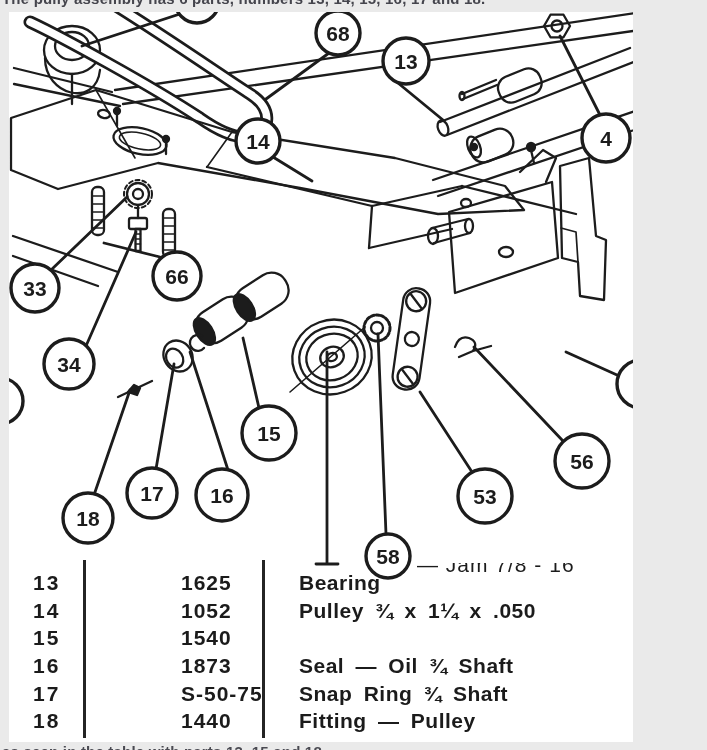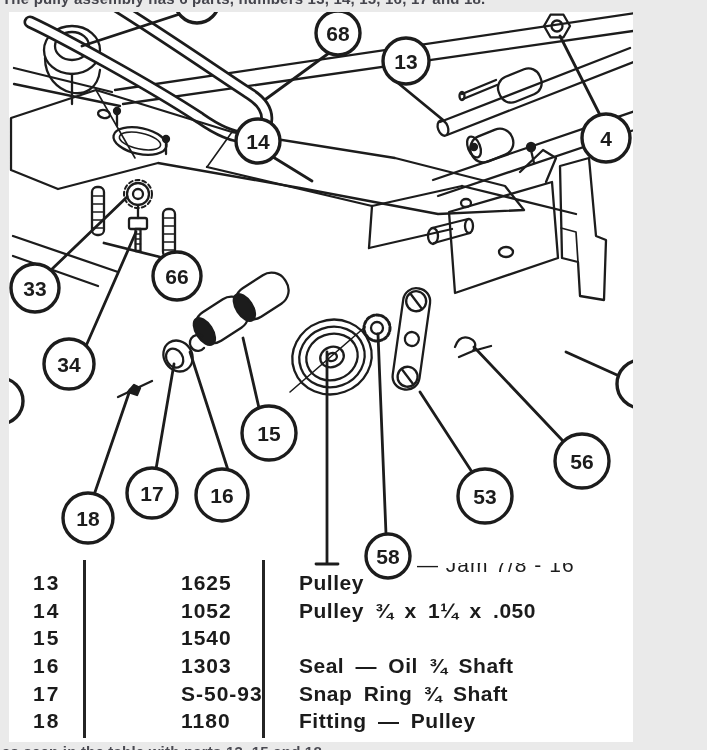--- a/index.html
+++ b/index.html
@@ -263,43 +263,43 @@
 
     <div class="tbl-rule r1"></div>
     <div class="tbl-rule r2"></div>
     <div class="frag">
       <span>— Jam 7/8 - 16</span>
     </div>
     <div class="tbl-rows" id="rows">
         <div class="tbl-row">
           <div class="cell item">13</div>
           <div class="cell pn">1625</div>
-          <div class="cell desc">Pulley</div>
+          <div class="cell desc">Bearing</div>
         </div>
         <div class="tbl-row">
           <div class="cell item">14</div>
           <div class="cell pn">1052</div>
           <div class="cell desc">Pulley ¾ x 1¼ x .050</div>
         </div>
         <div class="tbl-row">
           <div class="cell item">15</div>
           <div class="cell pn">1540</div>
         </div>
         <div class="tbl-row">
           <div class="cell item">16</div>
-          <div class="cell pn">1303</div>
+          <div class="cell pn">1873</div>
           <div class="cell desc">Seal — Oil ¾ Shaft</div>
         </div>
         <div class="tbl-row">
           <div class="cell item">17</div>
-          <div class="cell pn">S-50-93</div>
+          <div class="cell pn">S-50-75</div>
           <div class="cell desc">Snap Ring ¾ Shaft</div>
         </div>
         <div class="tbl-row">
           <div class="cell item">18</div>
-          <div class="cell pn">1180</div>
+          <div class="cell pn">1440</div>
           <div class="cell desc">Fitting — Pulley</div>
         </div>
       </div>
   </div>
 
   <div class="crop-line bottom">as seen in the table with parts 13, 15 and 18</div>
 </div>
 
 </body></html>

